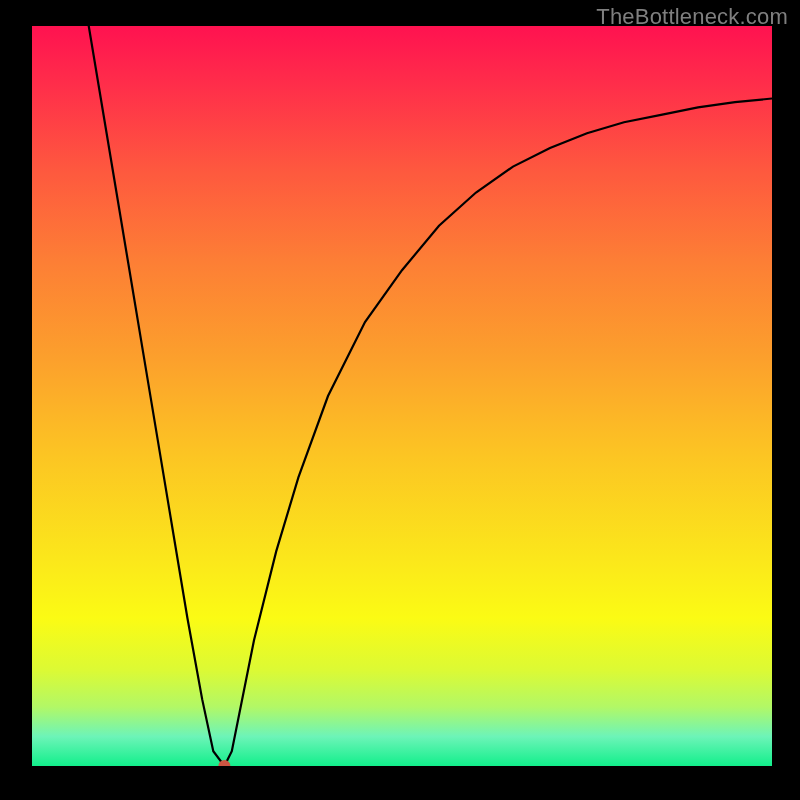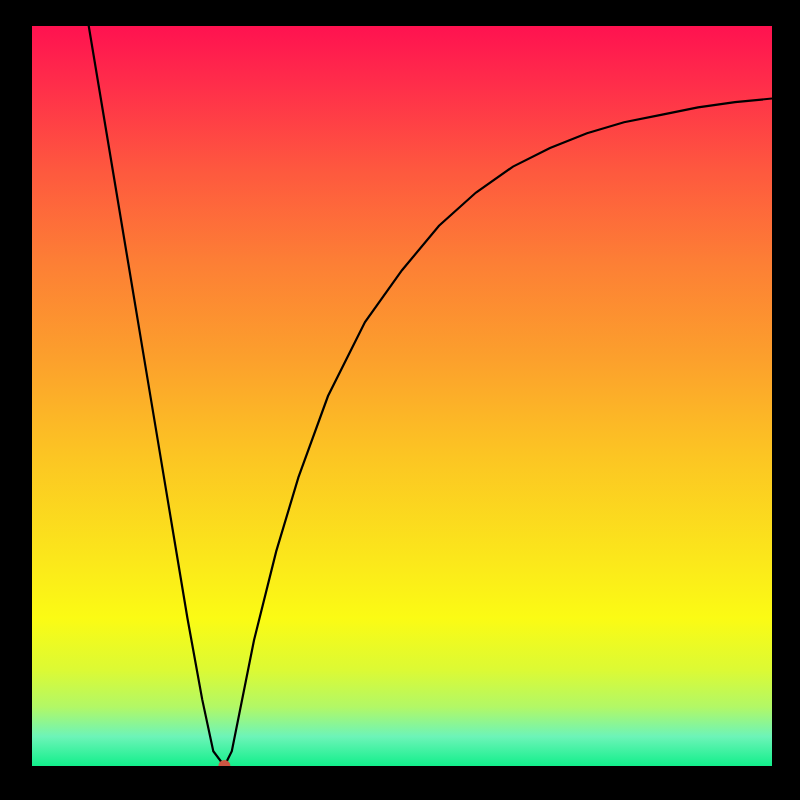--- a/index.html
+++ b/index.html
@@ -79,13 +79,14 @@
 <div class="frame">
 
   <div class="plot-area">
     <div class="gradient-bg"></div>
     <svg class="curve-svg" viewBox="0 0 740 740" preserveAspectRatio="none">
       <path id="curve" class="curve-path" d="M37.0 -96.2 L51.8 -29.6 L66.6 59.2 L81.4 148.0 L96.2 236.8 L111.0 325.6 L125.8 414.4 L140.6 503.2 L155.4 592.0 L170.2 673.4 L181.3 725.2 L192.4 740.0 L199.8 725.2 L207.2 688.2 L222.0 614.2 L244.2 525.4 L266.4 451.4 L296.0 370.0 L333.0 296.0 L370.0 244.2 L407.0 199.8 L444.0 166.5 L481.0 140.6 L518.0 122.1 L555.0 107.3 L592.0 96.2 L629.0 88.8 L666.0 81.4 L703.0 76.2 L740.0 72.5"></path>
       <circle id="marker" class="dot" r="6" cx="192.4" cy="740.0" fill="#cc5542"></circle>
     </svg>
   </div>
 
+  <div class="watermark">TheBottleneck.com</div>
 </div>
 
 </body></html>

